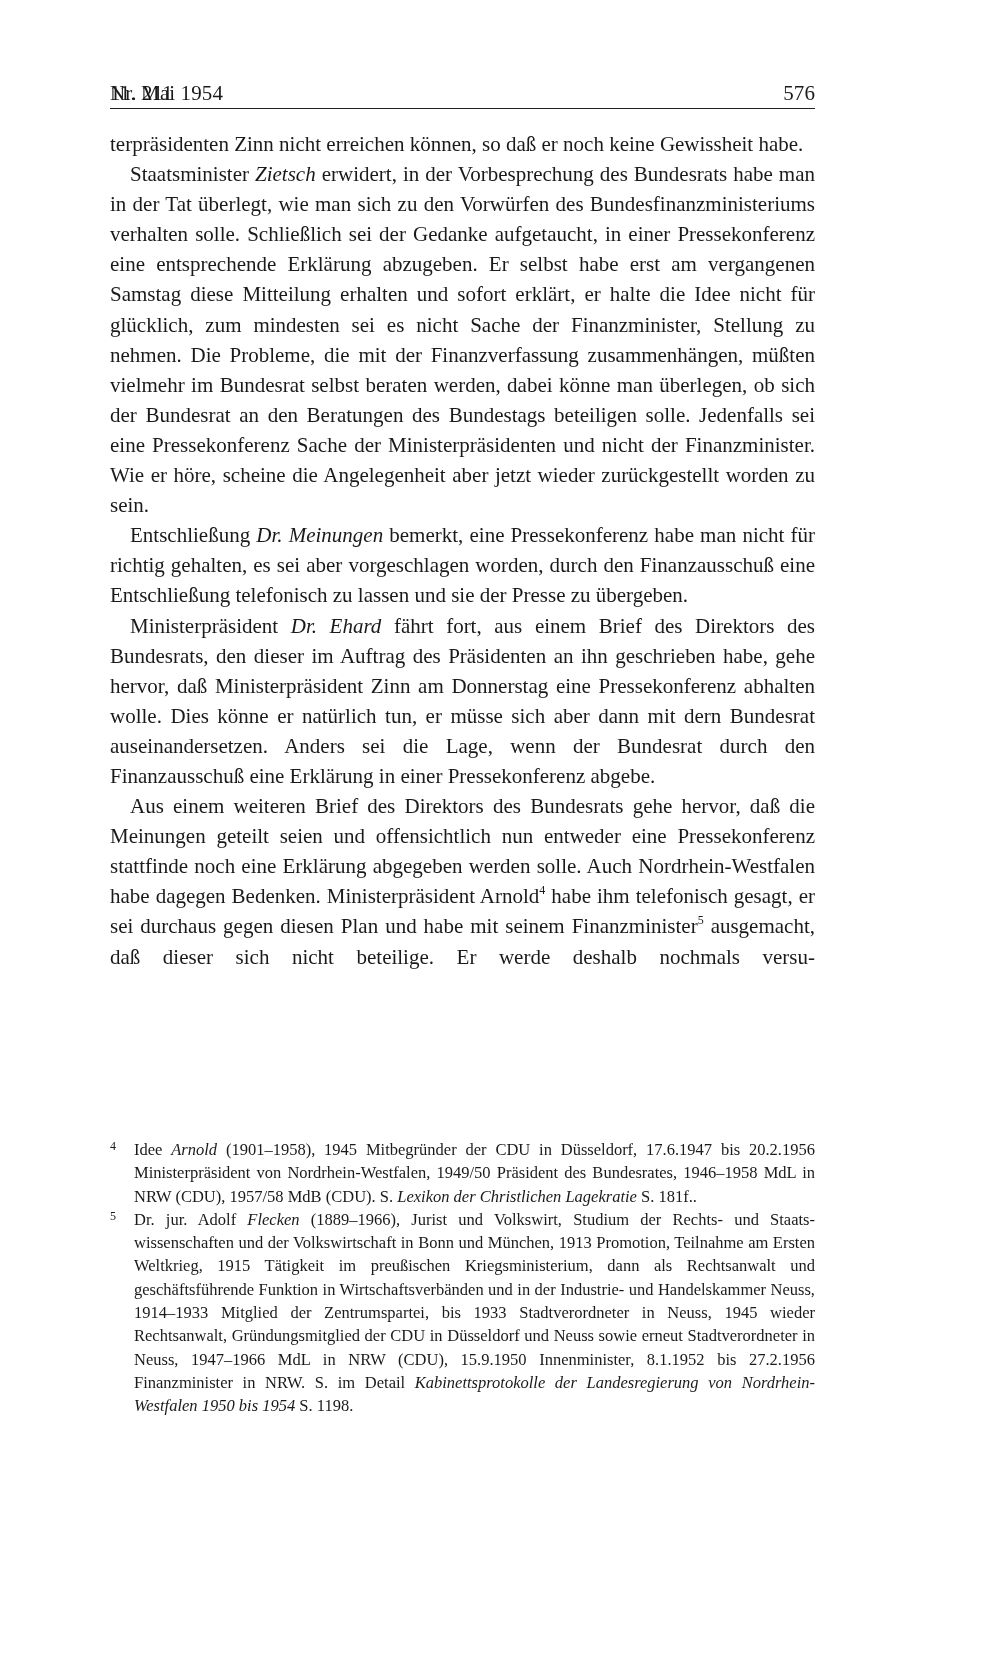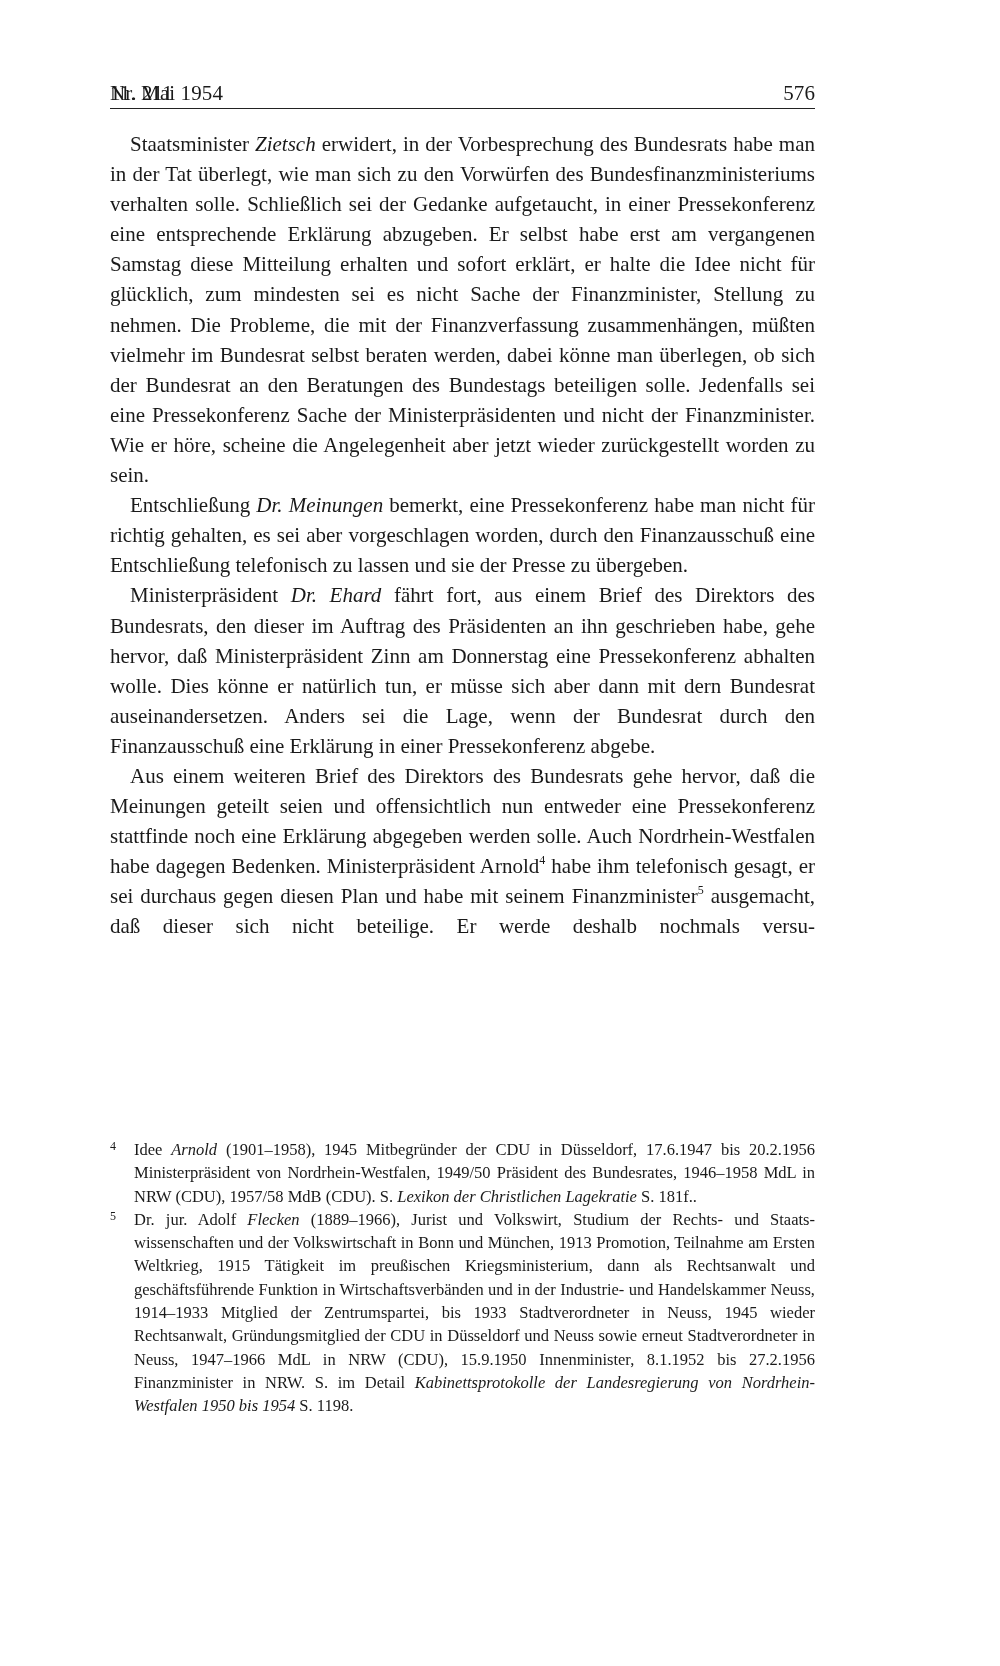--- a/index.html
+++ b/index.html
@@ -84,20 +84,21 @@
 <body>
 
 <div class="page">
   <div class="running-head">
     <span class="left">Nr. 211</span>
     <span class="center">11. Mai 1954</span>
     <span class="right">576</span>
   </div>
 
   <div class="body-text">
+    <p class="cont">terpräsidenten Zinn nicht erreichen können, so daß er noch keine Gewissheit habe.</p>
 
     <p class="indent"><span>Staatsminister </span><em>Zietsch</em><span> erwidert, in der Vorbesprechung des Bundesrats habe man in der Tat überlegt, wie man sich zu den Vorwürfen des Bundesfinanz­ministeriums verhalten solle. Schließlich sei der Gedanke aufgetaucht, in einer Pressekonferenz eine entsprechende Erklärung abzugeben. Er selbst habe erst am vergangenen Samstag diese Mitteilung erhalten und sofort erklärt, er halte die Idee nicht für glücklich, zum mindesten sei es nicht Sache der Finanzmi­nister, Stellung zu nehmen. Die Probleme, die mit der Finanzverfassung zusam­menhängen, müßten vielmehr im Bundesrat selbst beraten werden, dabei könne man überlegen, ob sich der Bundesrat an den Beratungen des Bundestags betei­ligen solle. Jedenfalls sei eine Pressekonferenz Sache der Ministerpräsidenten und nicht der Finanzminister. Wie er höre, scheine die Angelegenheit aber jetzt wieder zurückgestellt worden zu sein.</span></p>
 
     <p class="indent"><span>Entschließung </span><em>Dr. Meinungen</em><span> bemerkt, eine Pressekonferenz habe man nicht für richtig gehalten, es sei aber vorgeschlagen worden, durch den Finanzaus­schuß eine Entschließung telefonisch zu lassen und sie der Presse zu übergeben.</span></p>
 
     <p class="indent"><span>Ministerpräsident </span><em>Dr. Ehard</em><span> fährt fort, aus einem Brief des Direktors des Bundesrats, den dieser im Auftrag des Präsidenten an ihn geschrieben habe, gehe hervor, daß Ministerpräsident Zinn am Donnerstag eine Pressekonferenz abhalten wolle. Dies könne er natürlich tun, er müsse sich aber dann mit dern Bundesrat auseinandersetzen. Anders sei die Lage, wenn der Bundesrat durch den Finanzausschuß eine Erklärung in einer Pressekonferenz abgebe.</span></p>
 
     <p class="indent" style="text-align-last: justify;"><span>Aus einem weiteren Brief des Direktors des Bundesrats gehe hervor, daß die Meinungen geteilt seien und offensichtlich nun entweder eine Pressekonferenz stattfinde noch eine Erklärung abgegeben werden solle. Auch Nordrhein-West­falen habe dagegen Bedenken. Ministerpräsident Arnold</span><sup>4</sup><span> habe ihm telefonisch gesagt, er sei durchaus gegen diesen Plan und habe mit seinem Finanzminister</span><sup>5</sup><span> ausgemacht, daß dieser sich nicht beteilige. Er werde deshalb nochmals versu-</span></p>
   </div>
 </div>

